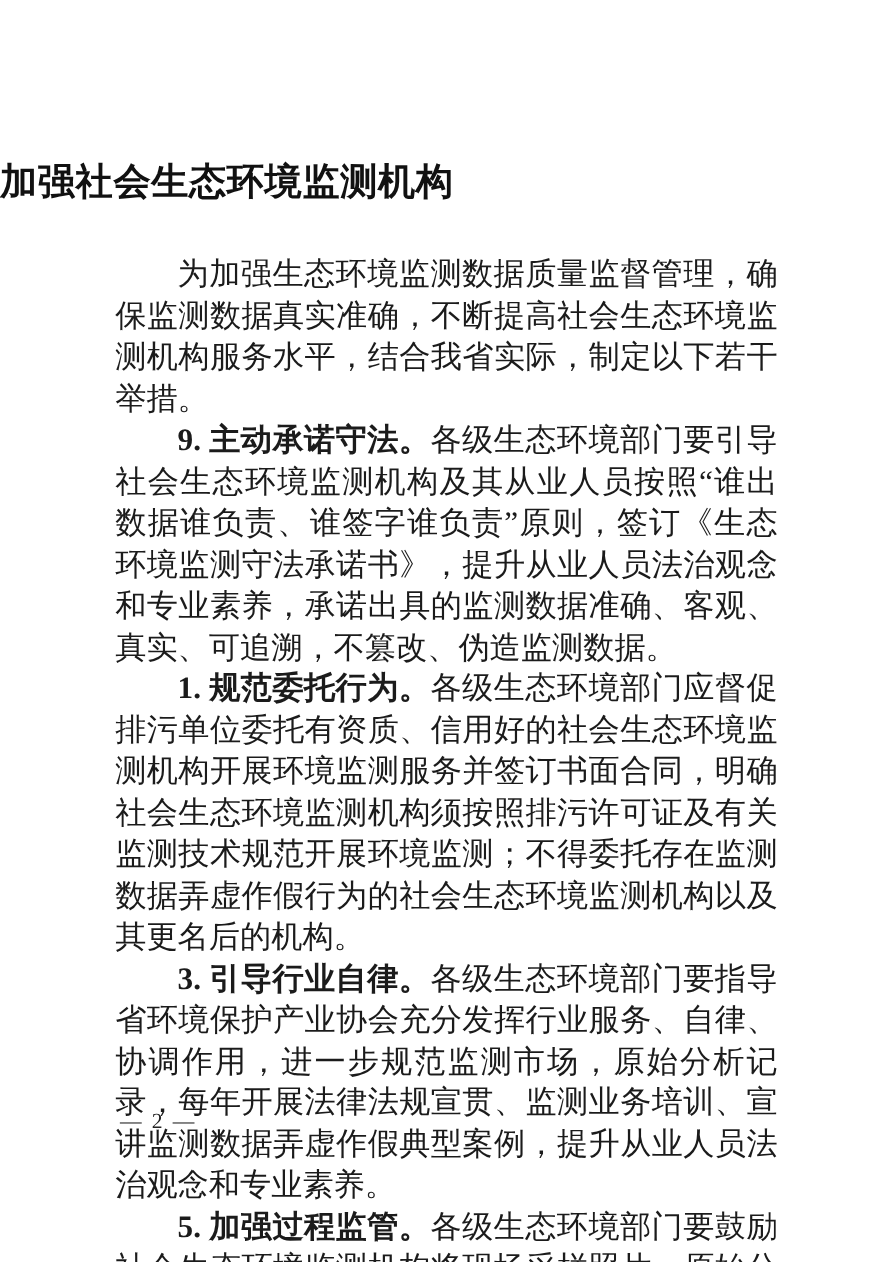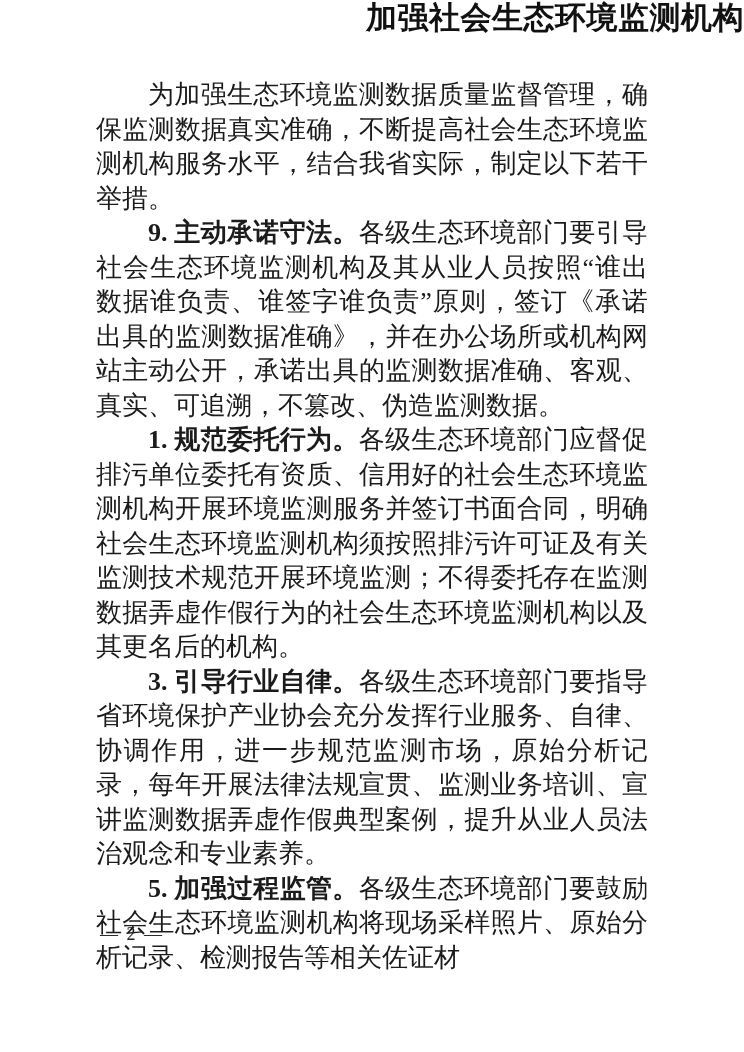--- a/index.html
+++ b/index.html
@@ -10,21 +10,22 @@
   .page {
     position: relative;
     width: 744px;
     height: 1052px;
     background: #ffffff;
     overflow: hidden;
     font-family: "Liberation Serif", serif;
     color: #1b1b1b;
   }
   .title-block {
-    text-align: right;
+    padding-top: 134px;
+    text-align: left;
     font-weight: bold;
     font-size: 31px;
     line-height: 36px;
     letter-spacing: 0.5px;
     color: #111111;
   }
   .content {
     margin: 42px 96px 12px 96px;
     font-size: 26px;
     line-height: 34.5px;
@@ -53,21 +54,21 @@
 <body>
 
 <div class="page">
 
   <div class="title-block">
     <div>加强社会生态环境监测机构</div>
   </div>
 
   <div class="content">
     <p><span class="para-lead"></span><span>为加强生态环境监测数据质量监督管理，确保监测数据真实准确，不断提高社会生态环境监测机构服务水平，结合我省实际，制定以下若干举措。</span></p>
-    <p><span class="para-lead">9. 主动承诺守法。</span><span>各级生态环境部门要引导社会生态环境监测机构及其从业人员按照“谁出数据谁负责、谁签字谁负责”原则，签订《承诺出具的监测数据准确》，并在办公场所或机构网站主动公开，承诺出具的监测数据准确、客观、真实、可追溯，不篡改、伪造监测数据。</span></p>
+    <p><span class="para-lead">9. 主动承诺守法。</span><span>各级生态环境部门要引导社会生态环境监测机构及其从业人员按照“谁出数据谁负责、谁签字谁负责”原则，签订《生态环境监测守法承诺书》，提升从业人员法治观念和专业素养，承诺出具的监测数据准确、客观、真实、可追溯，不篡改、伪造监测数据。</span></p>
     <p><span class="para-lead">1. 规范委托行为。</span><span>各级生态环境部门应督促排污单位委托有资质、信用好的社会生态环境监测机构开展环境监测服务并签订书面合同，明确社会生态环境监测机构须按照排污许可证及有关监测技术规范开展环境监测；不得委托存在监测数据弄虚作假行为的社会生态环境监测机构以及其更名后的机构。</span></p>
     <p><span class="para-lead">3. 引导行业自律。</span><span>各级生态环境部门要指导省环境保护产业协会充分发挥行业服务、自律、协调作用，进一步规范监测市场，原始分析记录，每年开展法律法规宣贯、监测业务培训、宣讲监测数据弄虚作假典型案例，提升从业人员法治观念和专业素养。</span></p>
     <p><span class="para-lead">5. 加强过程监管。</span><span>各级生态环境部门要鼓励社会生态环境监测机构将现场采样照片、原始分析记录、检测报告等相关佐证材</span></p>
   </div>
 
   <div class="page-footer">— 2 —</div>
 
 </div>
 
 </body></html>

